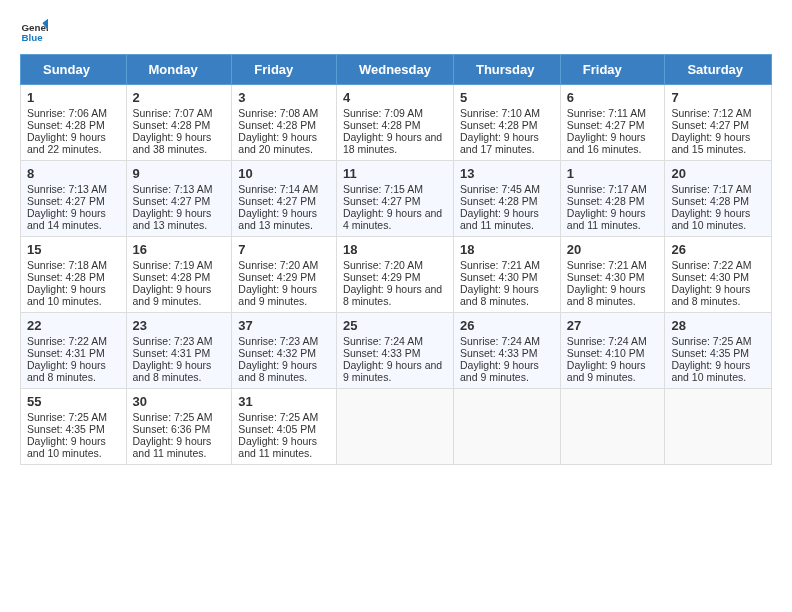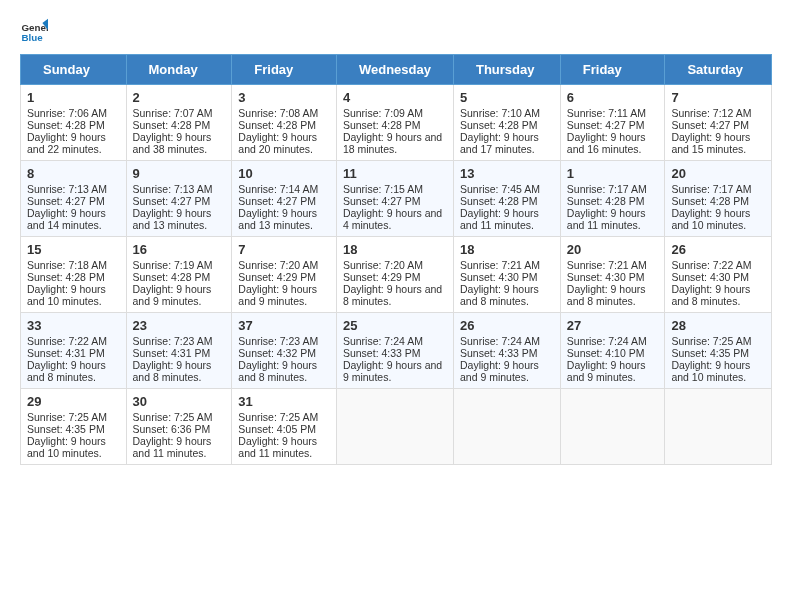--- a/index.html
+++ b/index.html
@@ -239,21 +239,21 @@
         </td>
         <td>
           <span class="day-num">26</span>
           <div>Sunrise: 7:22 AM</div>
           <div>Sunset: 4:30 PM</div>
           <div>Daylight: 9 hours and 8 minutes.</div>
         </td>
       </tr>
       <tr>
         <td>
-          <span class="day-num">33</span>
+          <span class="day-num">22</span>
           <div>Sunrise: 7:22 AM</div>
           <div>Sunset: 4:31 PM</div>
           <div>Daylight: 9 hours and 8 minutes.</div>
         </td>
         <td>
           <span class="day-num">23</span>
           <div>Sunrise: 7:23 AM</div>
           <div>Sunset: 4:31 PM</div>
           <div>Daylight: 9 hours and 8 minutes.</div>
         </td>
@@ -283,21 +283,21 @@
         </td>
         <td>
           <span class="day-num">28</span>
           <div>Sunrise: 7:25 AM</div>
           <div>Sunset: 4:35 PM</div>
           <div>Daylight: 9 hours and 10 minutes.</div>
         </td>
       </tr>
       <tr>
         <td>
-          <span class="day-num">29</span>
+          <span class="day-num">55</span>
           <div>Sunrise: 7:25 AM</div>
           <div>Sunset: 4:35 PM</div>
           <div>Daylight: 9 hours and 10 minutes.</div>
         </td>
         <td>
           <span class="day-num">30</span>
           <div>Sunrise: 7:25 AM</div>
           <div>Sunset: 6:36 PM</div>
           <div>Daylight: 9 hours and 11 minutes.</div>
         </td>

